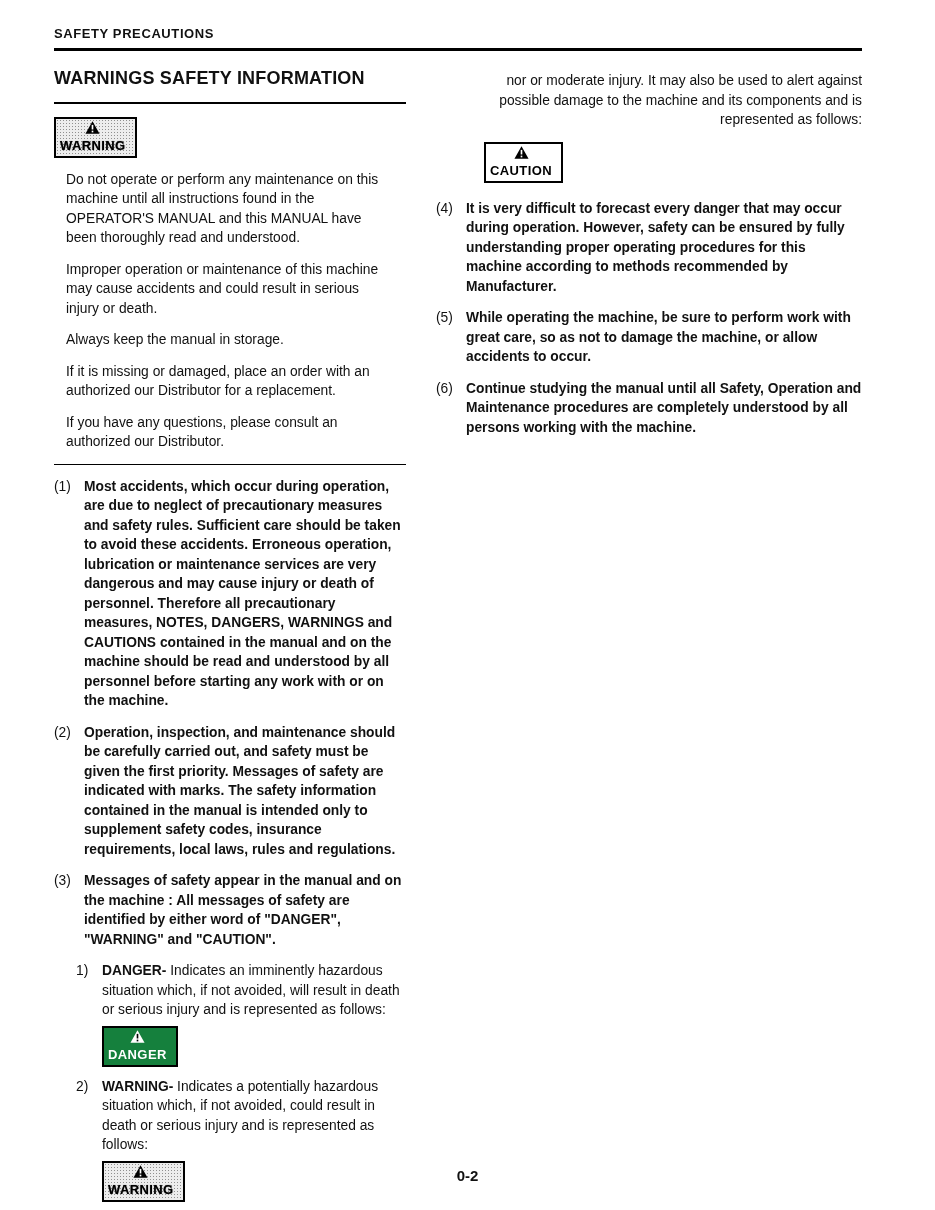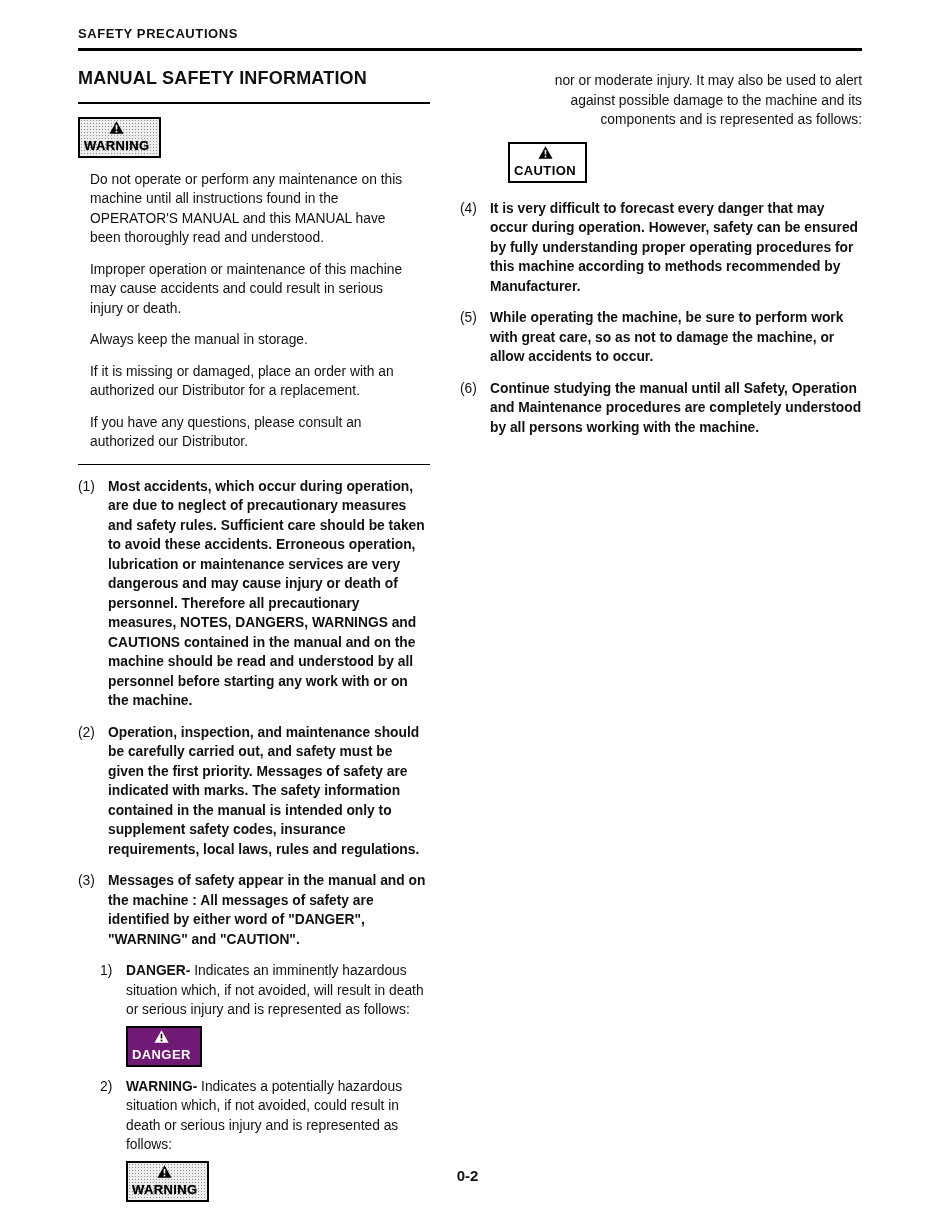--- a/index.html
+++ b/index.html
@@ -5,21 +5,21 @@
   * { box-sizing: border-box; }
   html, body { margin: 0; padding: 0; background: #ffffff; }
   .page {
     position: relative;
     width: 935px;
     height: 1210px;
     margin: 0 auto;
     background: #ffffff;
     font-family: "Liberation Sans", sans-serif;
     color: #111111;
-    padding: 26px 73px 0 78px;
+    padding: 26px 73px 0 54px;
     overflow: hidden;
   }
   .doc-header {
     font-size: 13px;
     font-weight: bold;
     letter-spacing: 0.6px;
     padding-bottom: 7px;
   }
   .header-rule {
     border: 0;
@@ -75,21 +75,21 @@
     flex-direction: column;
   }
   .badge .tri { display: inline-flex; align-items: center; }
   .badge-warning {
     background-color: #ededed;
     background-image: radial-gradient(#8f8f8f 0.9px, rgba(0,0,0,0) 1px);
     background-size: 3px 3px;
     text-shadow: 0 0 1px #555;
   }
   .badge-danger {
-    background: #701a75;
+    background: #15803d;
     color: #fff;
     border-color: #000;
   }
   .badge-caution { background: #fff; }
 
   .badge-row { margin: 6px 0 10px 48px; }
   .top-badge-row { margin: 0 0 12px 0; }
   .right-badge-row { margin: 4px 0 16px 48px; }
 
   .continuation { margin: 0 0 12px 48px; }
@@ -109,21 +109,21 @@
 
 <div class="page">
 
   <div class="doc-header">SAFETY PRECAUTIONS</div>
   <hr class="header-rule">
 
   <div class="columns">
 
     <div class="col-left body-text">
 
-      <div class="section-title">MANUAL SAFETY INFORMATION</div>
+      <div class="section-title">WARNINGS SAFETY INFORMATION</div>
       <hr class="title-rule">
 
       <div class="top-badge-row">
         <span class="badge badge-warning">
           <span class="tri">
             <svg width="15" height="13" viewBox="0 0 20 17.5" aria-hidden="true">
               <path d="M10 0.5 L19.5 17 L0.5 17 Z" fill="#000"></path>
               <rect x="8.9" y="5.2" width="2.2" height="6.2" fill="#fff"></rect>
               <rect x="8.9" y="13" width="2.2" height="2.3" fill="#fff"></rect>
             </svg>

